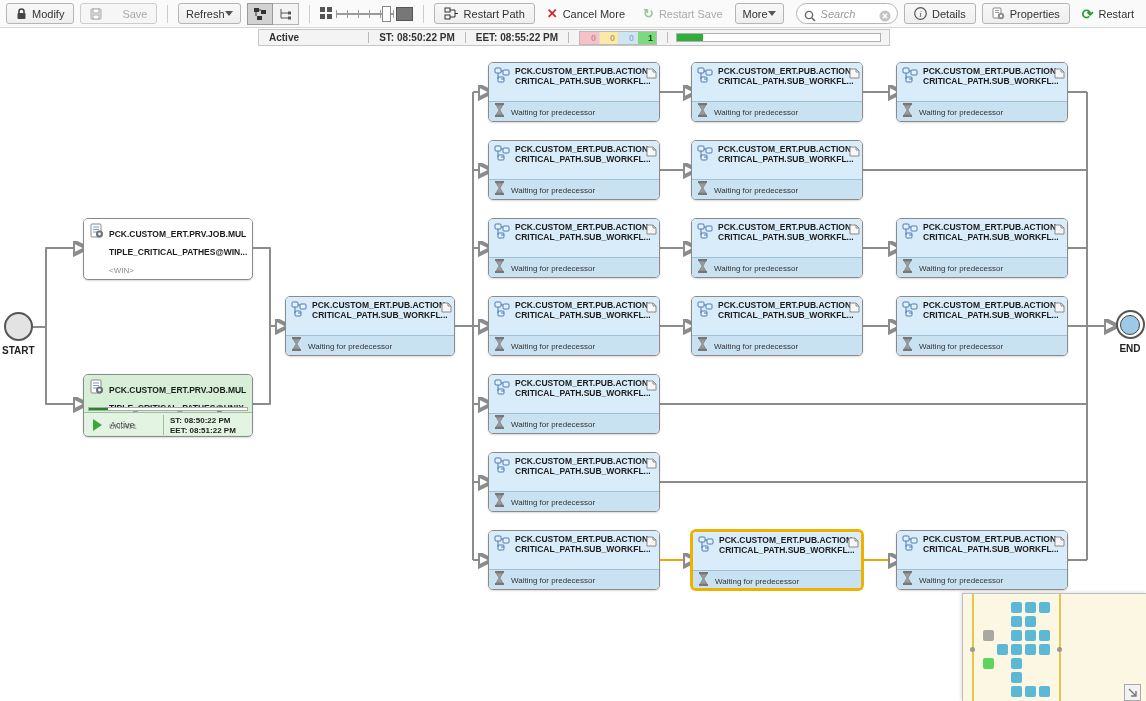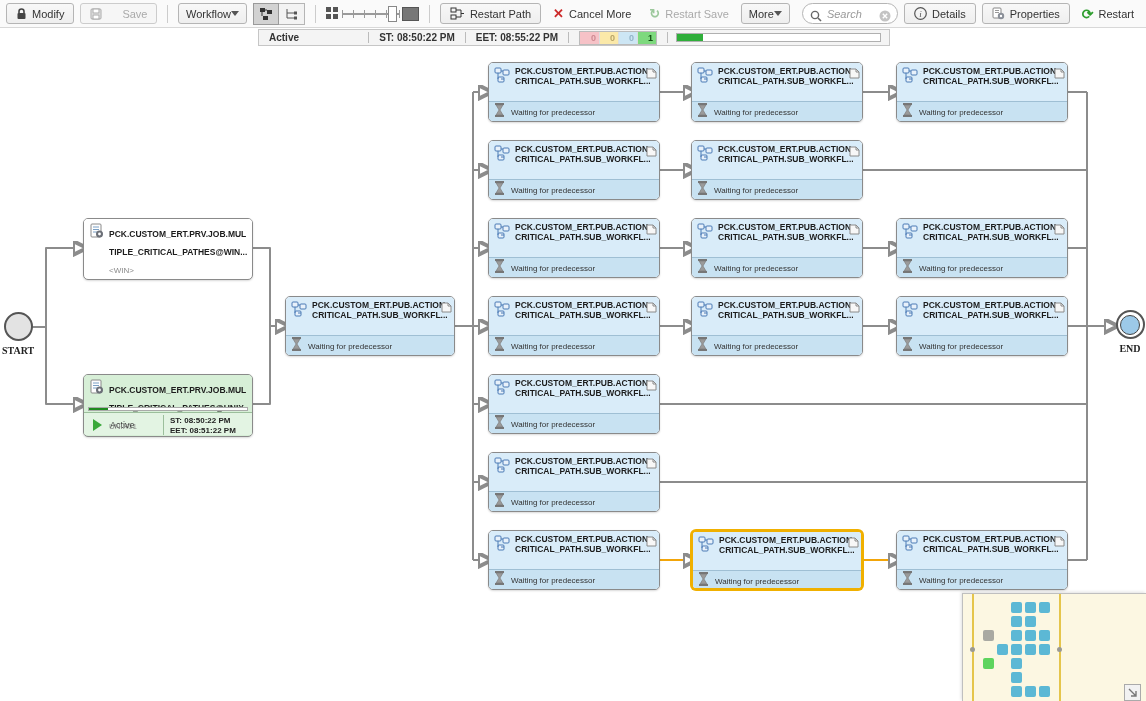--- a/index.html
+++ b/index.html
@@ -100,21 +100,21 @@
   .ufoot-right { border-left:1px solid #9cbf9c; padding:1px 0 0 6px; height:100%;
                  width:84px; font-weight:bold; font-size:8px; line-height:9.5px; color:#222; }
   .play-tri { width:0; height:0; border-left:9px solid #3aa83a;
               border-top:6px solid transparent; border-bottom:6px solid transparent; }
 
   .terminal { position:absolute; text-align:center; }
   .t-circle { width:29px; height:29px; border-radius:50%; background:#e3e3e3;
               border:2px solid #555; margin:0 auto; }
   .t-circle.end { background:#fff; display:flex; align-items:center; justify-content:center; }
   .t-inner { width:20px; height:20px; border-radius:50%; background:#9cc9e8; border:1px solid #444; }
-  .t-label { font-size:10px; font-weight:bold; color:#222; margin-top:4px;font-family:Liberation Serif, serif; }
+  .t-label { font-size:10px; font-weight:bold; color:#222; margin-top:4px; }
 
   
   .minimap { position:absolute; left:962px; top:593px; width:184px; height:108px;
              background:#fcf7e2; border-left:1px solid #bfbfbf; border-top:1px solid #bfbfbf;
              box-shadow:-1px -1px 3px rgba(0,0,0,.12); }
   .mm-line { position:absolute; top:0; bottom:0; width:2px; background:#e5c54b; }
   .mini-cell { position:absolute; width:11px; height:11px; border-radius:2px; }
   .mc-blue  { background:#5cb8d5; }
   .mc-gray  { background:#a9a9a2; }
   .mc-green { background:#5ed45e; }
@@ -777,21 +777,21 @@
   <button class="tb-btn disabled" style="background:#f6f6f6;border-color:#ccc;gap:20px;">
     <svg width="12" height="12">
         <rect x="1" y="1" width="10" height="10" rx="1" fill="#e8e8e8" stroke="#aaa"></rect>
         <rect x="3" y="1" width="6" height="4" fill="#fff" stroke="#aaa"></rect>
         <rect x="3" y="7" width="6" height="4" fill="#fff" stroke="#aaa"></rect>
       </svg>
     <span>Save</span>
   </button>
   <span class="tb-sep"></span>
   <div class="combo">
-    <span>Workflow</span>
+    <span>Refresh</span>
     <svg width="8" height="5">
         <path d="M0 0 L4 5 L8 0" fill="#555"></path>
       </svg>
   </div>
   <span style="display:inline-flex;">
     <span class="toggle sel">
       <svg width="14" height="14">
           <rect x="1" y="1" width="5" height="4" fill="#333"></rect>
           <rect x="8" y="3" width="5" height="4" fill="#333"></rect>
           <rect x="4" y="9" width="5" height="4" fill="#333"></rect>

